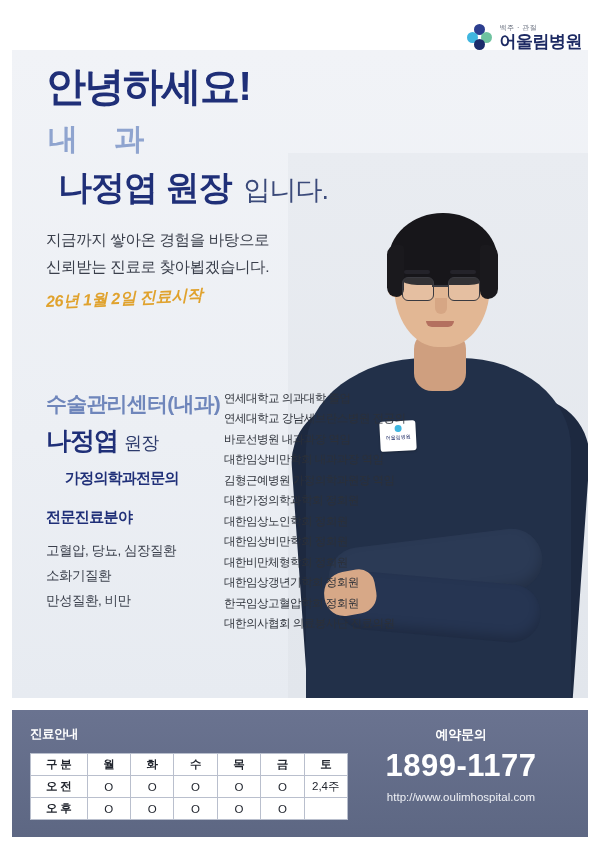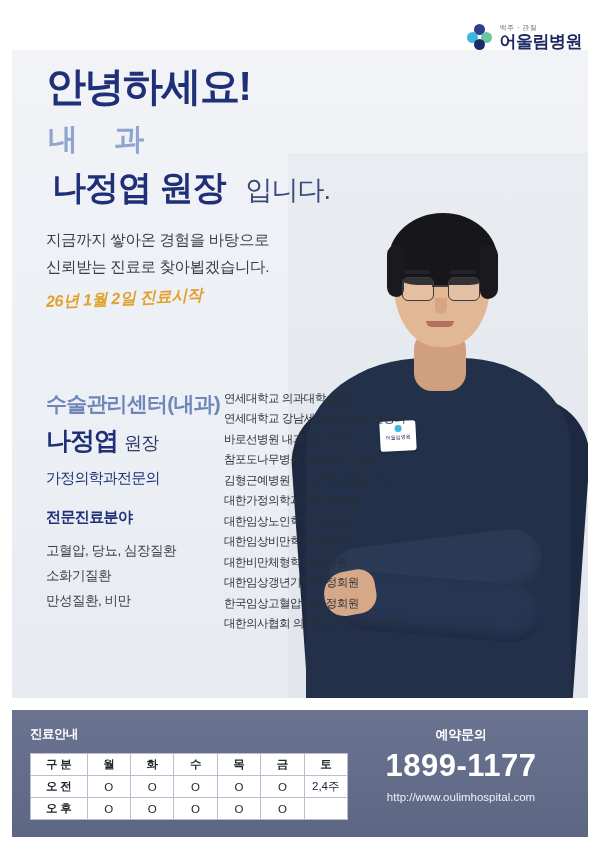--- a/index.html
+++ b/index.html
@@ -269,22 +269,22 @@
     font-size: 30px;
     font-weight: bold;
     color: #8fa4cf;
     letter-spacing: 14px;
     margin: 0 0 16px 2px;
     line-height: 1;
   }
   .h-name-row {
     display: flex;
     align-items: baseline;
-    gap: 20px;
-    margin: 0 0 22px 6px;
+    gap: 12px;
+    margin: 0 0 22px 12px;
   }
   .h-name {
     font-size: 34px;
     font-weight: bold;
     color: #1f2f78;
     letter-spacing: -1px;
     line-height: 1;
   }
   .h-name-suffix {
     font-size: 27px;
@@ -337,24 +337,25 @@
     color: #1f2f78;
     letter-spacing: -1px;
   }
   .il-name-suffix {
     font-size: 18px;
     color: #2c3a6b;
     letter-spacing: -0.8px;
   }
   .il-spec {
     font-size: 15px;
-    font-weight: normal;
+    font-weight: bold;
     color: #1f2f78;
     letter-spacing: -0.8px;
     margin-bottom: 20px;
+    margin-left: 19px;
   }
   .il-field-title {
     font-size: 15px;
     font-weight: bold;
     color: #1f2f78;
     letter-spacing: -0.6px;
     margin-bottom: 12px;
   }
   .il-field-list div {
     font-size: 13.5px;
@@ -539,21 +540,21 @@
         <div>고혈압, 당뇨, 심장질환</div>
         <div>소화기질환</div>
         <div>만성질환, 비만</div>
       </div>
     </div>
 
     <div class="career">
       <div>연세대학교 의과대학 졸업</div>
       <div>연세대학교 강남세브란스병원 전공의</div>
       <div>바로선병원 내과과장 역임</div>
-      <div>참포도나무병원 내과과장 역임</div>
+      <div>대한임상비만학회 내과과장 역임</div>
       <div>김형근예병원 가정의학과원장 역임</div>
       <div>대한가정의학과학회 정회원</div>
       <div>대한임상노인학회 정회원</div>
       <div>대한임상비만학회 정회원</div>
       <div>대한비만체형학회 정회원</div>
       <div>대한임상갱년기학회 정회원</div>
       <div>한국임상고혈압학회 정회원</div>
       <div>대한의사협회 의료봉사단 진료의원</div>
     </div>
   </div>

